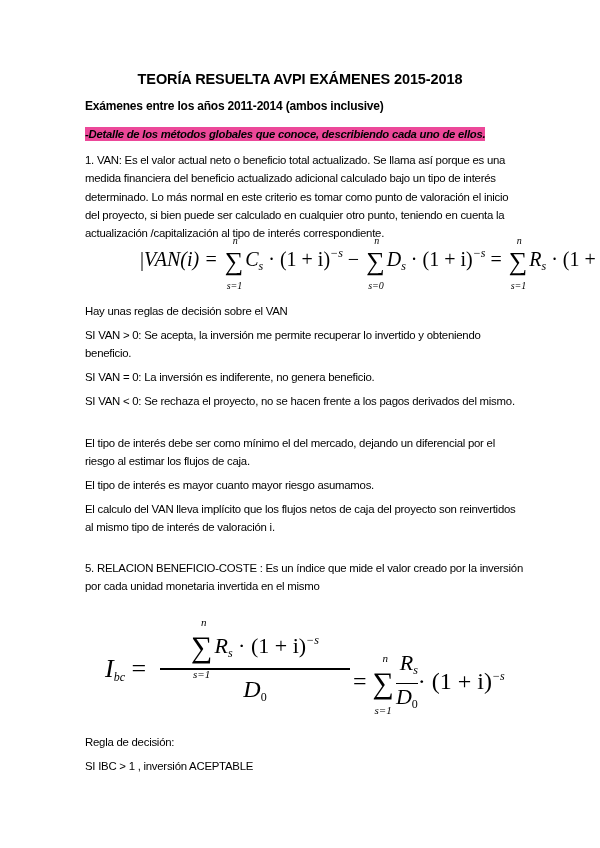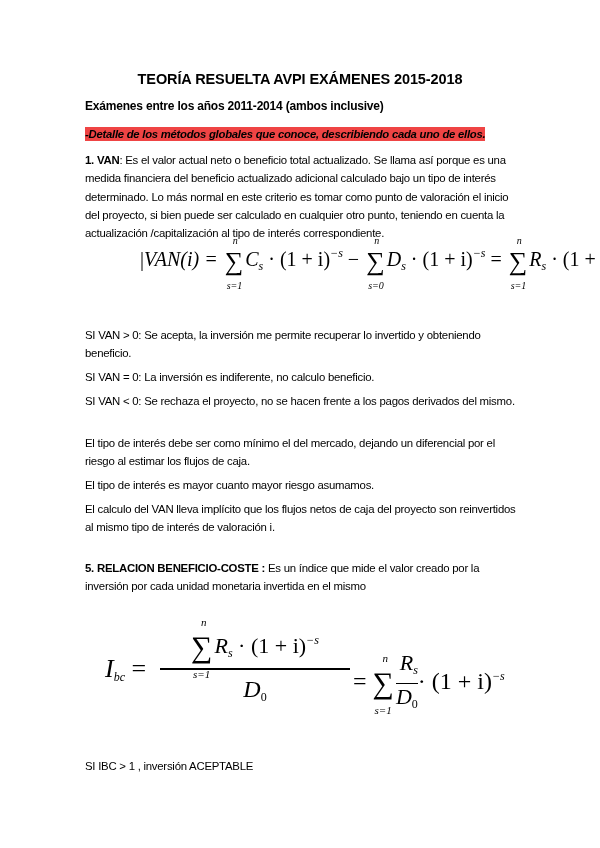--- a/index.html
+++ b/index.html
@@ -3,23 +3,23 @@
   <meta charset="utf-8">
   <style>
     html, body { margin: 0; padding: 0; background: #ffffff; }
     body { width: 600px; height: 848px; position: relative; overflow: hidden;
       font-family: "Liberation Sans", sans-serif; color: #000; }
     .page { position: absolute; left: 0; top: 0; width: 584px; height: 848px; }
     .title { position: absolute; top: 71px; left: 0; width: 600px; text-align: center;
       font-weight: bold; font-size: 14.5px; letter-spacing: -0.1px; }
     .subtitle { position: absolute; top: 99px; left: 85px; font-weight: bold; font-size: 12px; letter-spacing: -0.2px; }
     .hl { position: absolute; top: 127px; left: 85px; font-style: italic; font-weight: bold; font-size: 11.3px;
-      background: #ef4444; padding: 1px 0; letter-spacing: -0.25px; }
+      background: #ec4899; padding: 1px 0; letter-spacing: -0.25px; }
     .p { position: absolute; left: 85px; width: 440px; font-size: 11.4px; line-height: 18.3px; letter-spacing: -0.25px; }
-    .p b { font-weight: bold; margin-top: 45px; }
+    .p b { font-weight: normal; margin-top: 45px; }
     .eq { position: absolute; font-family: "Liberation Serif", serif; font-style: italic; }
     .eq1 { top: 246px; left: 140px; font-size: 20px; white-space: nowrap; }
     .sum { display: inline-block; position: relative; font-style: normal; font-size: 26px; vertical-align: -4px; margin: 0 2px; }
     .sum .up { position: absolute; top: -12px; left: 8px; font-size: 10px; font-style: italic; }
     .sum .lo { position: absolute; bottom: -14px; left: 2px; font-size: 10px; font-style: italic; white-space: nowrap; }
     .sup { font-size: 12px; vertical-align: 9px; font-style: italic; }
     .sub { font-size: 12px; vertical-align: -4px; }
     .n { font-style: normal; }
     .eq2 { top: 610px; left: 105px; font-size: 24px; white-space: nowrap; height: 110px; width: 380px; }
     .frac { position: absolute; left: 55px; top: 0px; width: 190px; text-align: center; }
@@ -52,22 +52,23 @@
     <span class="n">· (1 + i)</span><span class="sup">−s</span>
     <span class="n">−</span>
     <span class="sum">∑<span class="up">n</span><span class="lo">s=0</span></span><span>D</span><span class="sub">s</span>
     <span class="n">· (1 + i)</span><span class="sup">−s</span>
     <span class="n">=</span>
     <span class="sum">∑<span class="up">n</span><span class="lo">s=1</span></span><span>R</span><span class="sub">s</span>
     <span class="n">· (1 + i)</span>
     
   </div>
 
+  <div class="p" style="top:302px;">Hay unas reglas de decisión sobre el VAN</div>
   <div class="p" style="top:326px;">SI VAN &gt; 0: Se acepta, la inversión me permite recuperar lo invertido y obteniendo beneficio.</div>
-  <div class="p" style="top:368px;">SI VAN = 0: La inversión es indiferente, no calculo beneficio.</div>
+  <div class="p" style="top:368px;">SI VAN = 0: La inversión es indiferente, no genera beneficio.</div>
   <div class="p" style="top:392px;">SI VAN &lt; 0: Se rechaza el proyecto, no se hacen frente a los pagos derivados del mismo.</div>
   <div class="p" style="top:434px;">El tipo de interés debe ser como mínimo el del mercado, dejando un diferencial por el riesgo al estimar los flujos de caja.</div>
   <div class="p" style="top:500px;">El calculo del VAN lleva implícito que los flujos netos de caja del proyecto son reinvertidos al mismo tipo de interés de valoración i.</div>
   <div class="p" style="top:476px;">El tipo de interés es mayor cuanto mayor riesgo asumamos.</div>
 
   <div class="p" style="top:559px;">
     <b>5. RELACION BENEFICIO-COSTE :</b><span> Es un índice que mide el valor creado por la inversión por cada unidad monetaria invertida en el mismo</span>
   </div>
 
   <div class="eq eq2">
@@ -76,14 +77,15 @@
       <div class="num"><span class="sum2">∑<span class="up">n</span><span class="lo">s=1</span></span><span>R</span><span class="sub">s</span> <span class="n">· (1 + i)</span><span class="sup">−s</span></div>
       <div class="bar"></div>
       <div class="den"><span>D</span><span class="sub n">0</span></div>
     </div>
     <div class="rhs">
       <span class="n">=</span>
       <span class="sum2">∑<span class="up">n</span><span class="lo">s=1</span></span><span class="mini-frac"><div><span>R</span><span class="sub">s</span></div><div class="b"><span>D</span><span class="sub n">0</span></div></span><span class="n">· (1 + i)</span><span class="sup">−s</span>
     </div>
   </div>
 
+  <div class="p" style="top:733px;">Regla de decisión:</div>
   <div class="p" style="top:757px;">SI IBC &gt; 1 , inversión ACEPTABLE</div>
 </div>
 
 </body></html>

